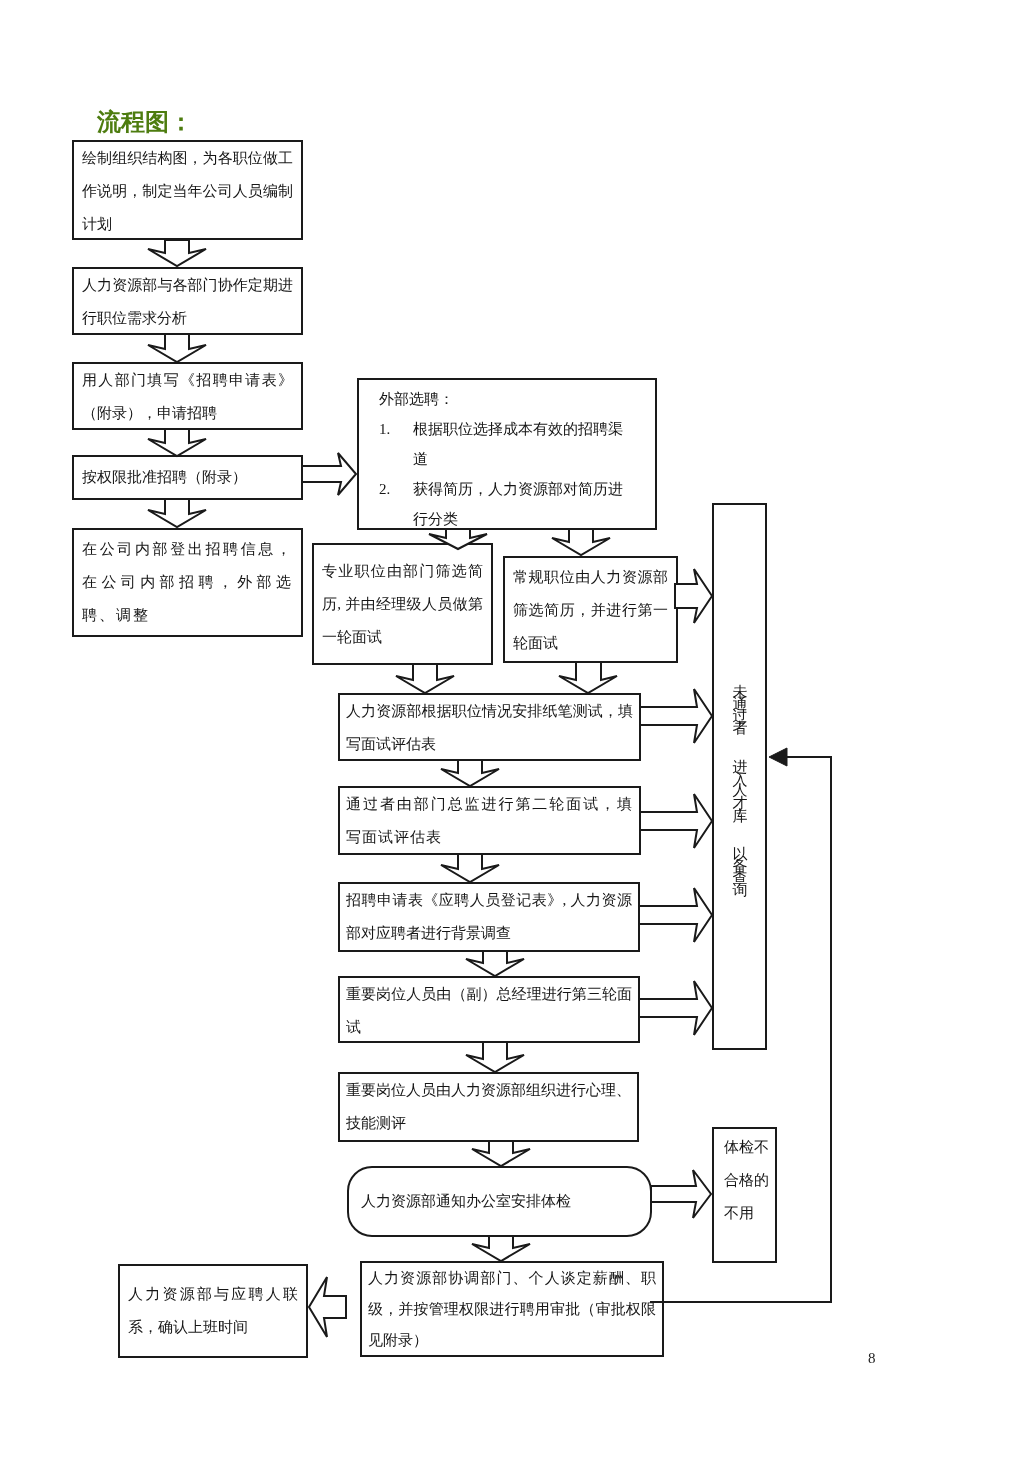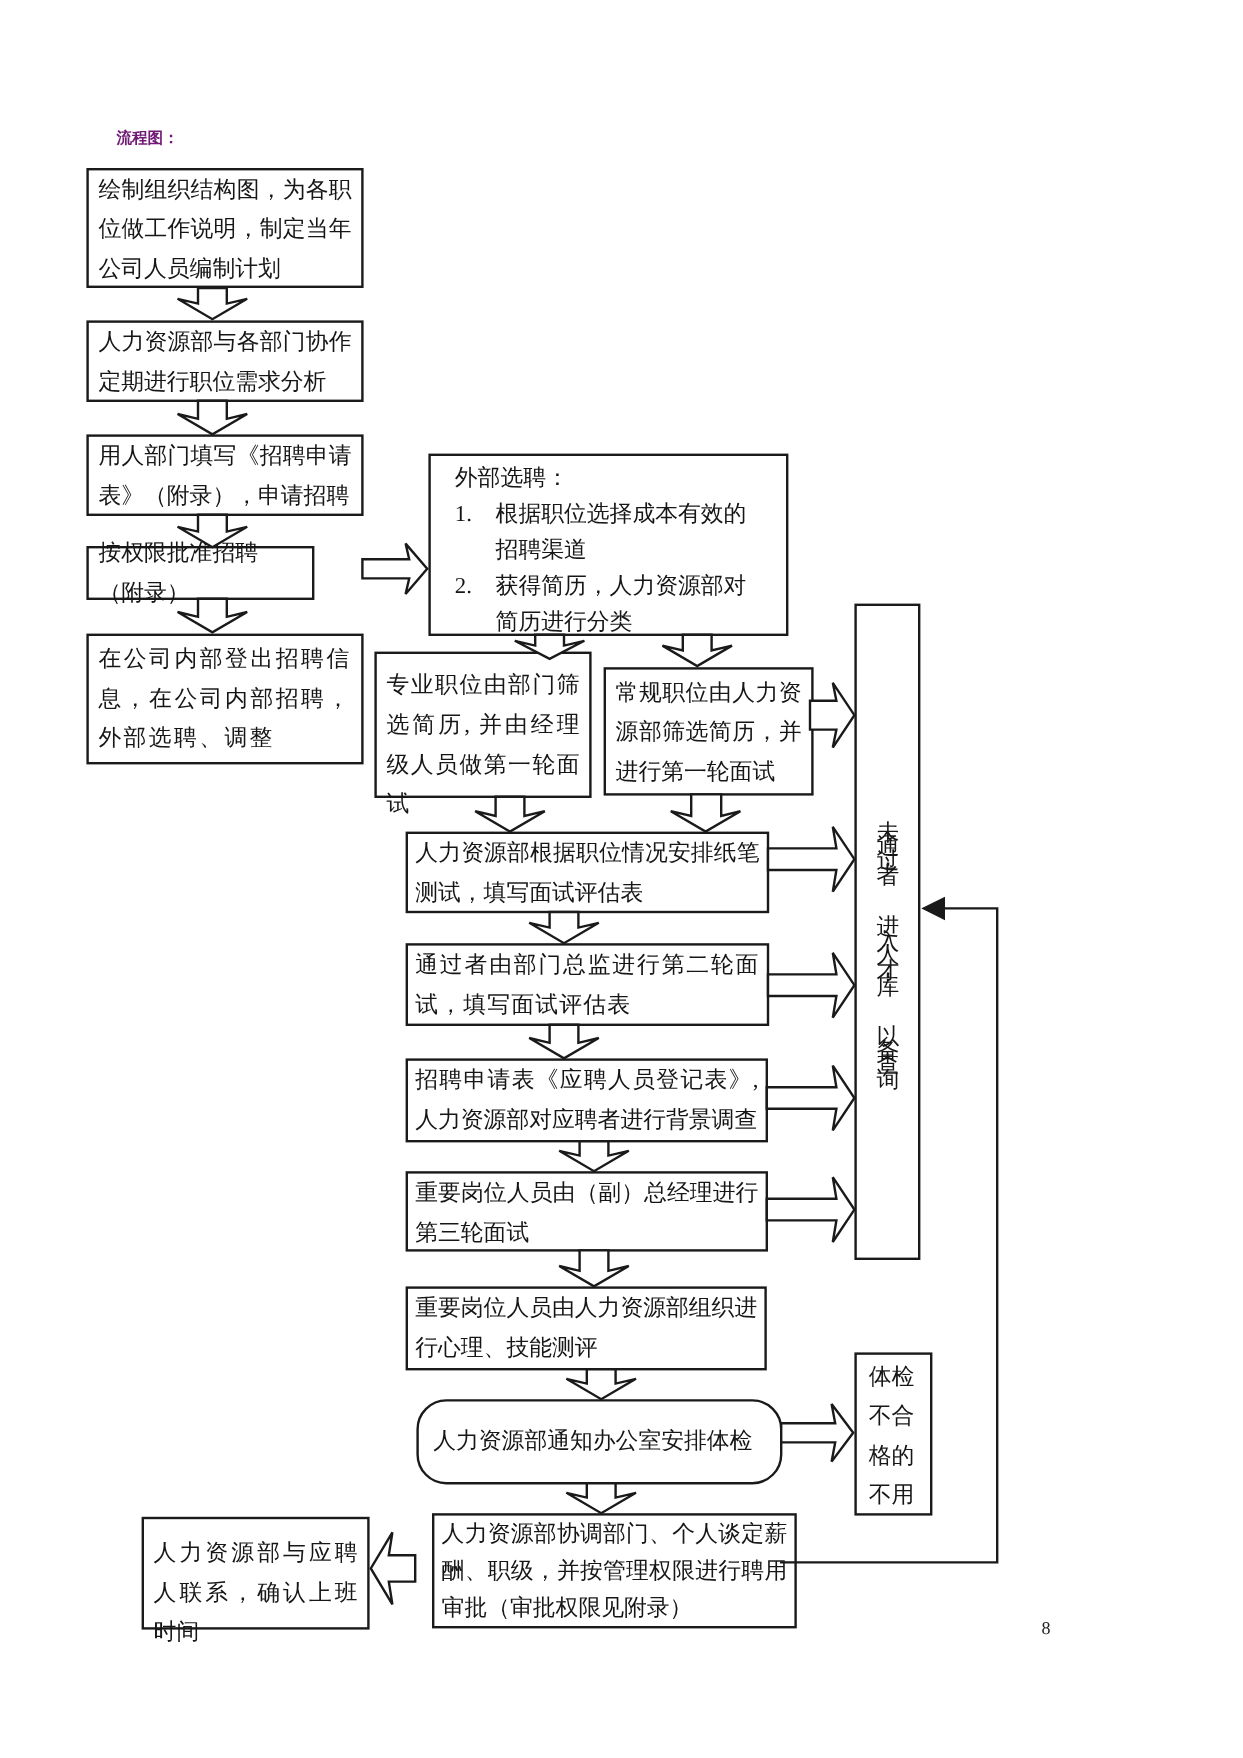--- a/index.html
+++ b/index.html
@@ -4,25 +4,25 @@
 <style>
   html,body{margin:0;padding:0;background:#e8e8e8;}
   .page{
     position:relative;width:1036px;height:1465px;background:#ffffff;
     margin:0 auto;overflow:hidden;
     font-family:"Liberation Serif","DejaVu Serif",serif;color:#161616;
   }
   .heading{
     position:absolute;left:97px;top:106px;
     font-family:Liberation Mono, monospace;
-    font-weight:700;font-size:13px;color:#701a75;
+    font-weight:700;font-size:24px;color:#4d7c0f;
   }
   .box{
     position:absolute;box-sizing:border-box;background:#fff;
-    border:2px solid #1a1a1a;font-size:19px;line-height:33px;
+    border:2px solid #1a1a1a;font-size:15px;line-height:33px;
     padding:0 8px;text-align:justify;text-justify:inter-ideograph;
     z-index:1;
   }
   .center{display:flex;align-items:center;text-align:left;}
   .tight{padding:0 6px;}
   .vtext{
     display:flex;align-items:center;justify-content:center;
     writing-mode:vertical-rl;text-orientation:upright;
     letter-spacing:12px;text-align:left;padding:0;
   }
@@ -42,21 +42,21 @@
 <div class="page">
 
   <div class="heading">流程图：</div>
 
   <div class="box" style="left:72px;top:140px;width:231px;height:100px;">绘制组织结构图，为各职位做工作说明，制定当年公司人员编制计划</div>
 
   <div class="box" style="left:72px;top:362px;width:231px;height:68px;">用人部门填写《招聘申请表》（附录），申请招聘</div>
 
   <div class="box" style="left:72px;top:267px;width:231px;height:68px;">人力资源部与各部门协作定期进行职位需求分析</div>
 
-  <div class="box center" style="left:72px;top:455px;width:190px;height:45px;">按权限批准招聘（附录）</div>
+  <div class="box center" style="left:72px;top:455px;width:231px;height:45px;">按权限批准招聘（附录）</div>
 
   <div class="box" style="left:72px;top:528px;width:231px;height:109px;padding-top:3px;letter-spacing:2px;">在公司内部登出招聘信息，在公司内部招聘，外部选聘、调整</div>
 
   <div class="box listbox" style="left:357px;top:378px;width:300px;height:152px;">
     <div>外部选聘：</div>
     <div class="li">
       <span class="num">1.</span>
       <span class="itx">根据职位选择成本有效的招聘渠道</span>
     </div>
     <div class="li">

